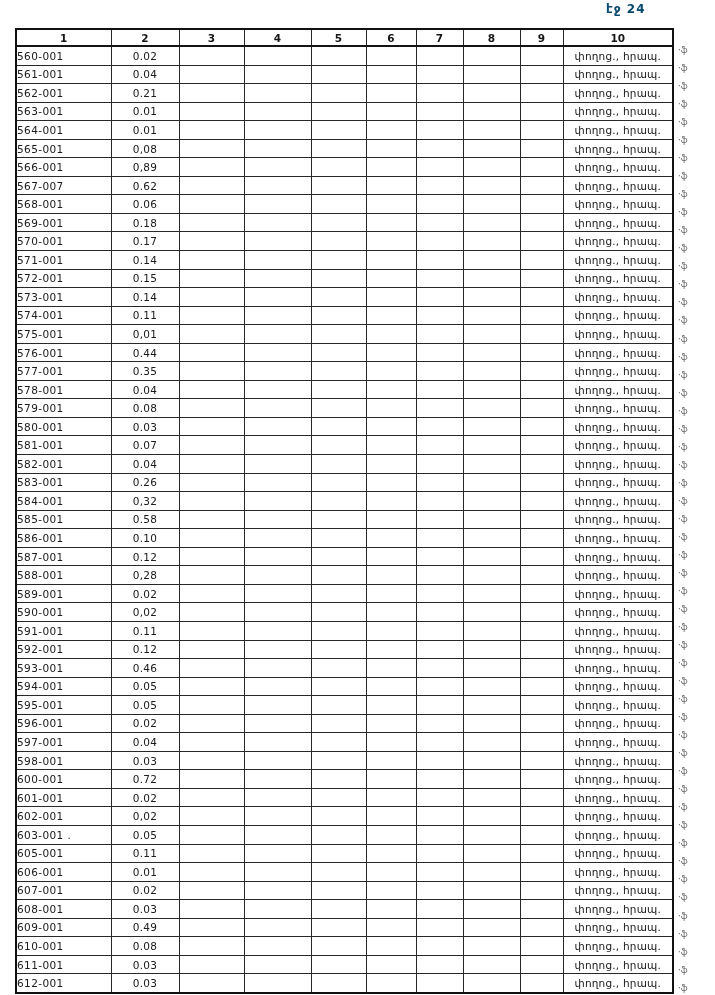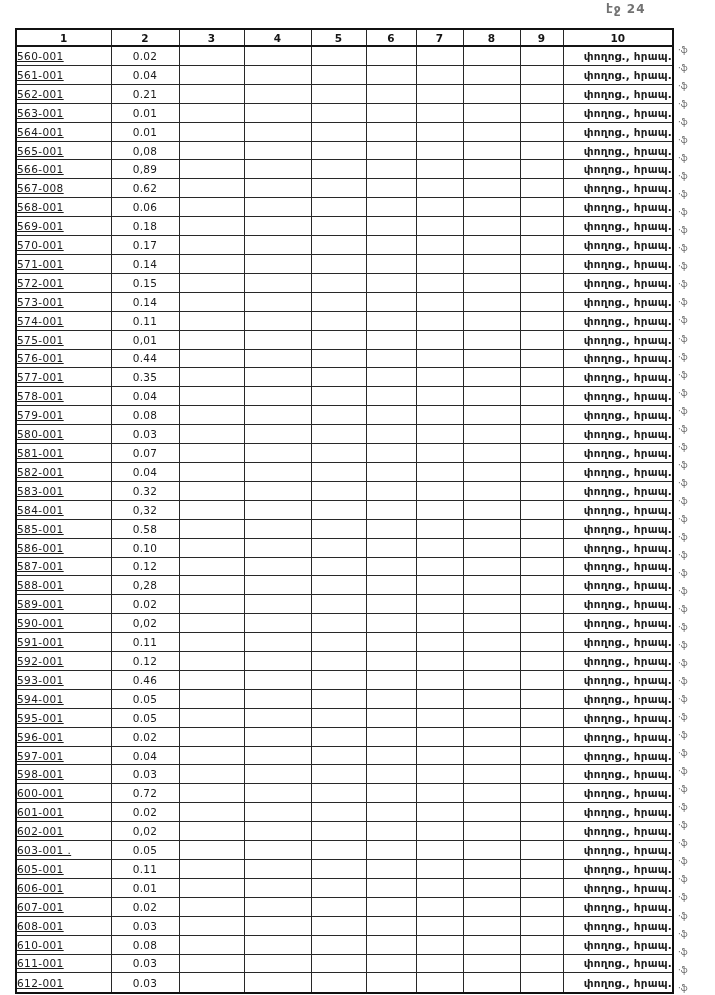--- a/index.html
+++ b/index.html
@@ -15,21 +15,21 @@
     font-family: "DejaVu Sans", sans-serif;
     color: #1c1c1c;
   }
   .page-label {
     position: absolute;
     left: 606px;
     top: 2px;
     font-size: 12px;
     font-weight: bold;
     letter-spacing: 1px;
-    color: #737373;
+    color: #0c4a6e;
   }
   table.scan-table {
     position: absolute;
     left: 15px;
     top: 28px;
     width: 657px;
     height: 966px;
     border-collapse: collapse;
     table-layout: fixed;
     border: 2px solid #161616;
@@ -51,33 +51,31 @@
   }
   table.scan-table td {
     height: 17.2px;
     font-size: 10.5px;
     color: #222222;
   }
   td.cell-id {
     padding-left: 5px;
     text-align: left;
     letter-spacing: 0.4px;
-    text-decoration: underline;
   }
   td.cell-value {
     text-align: center;
     letter-spacing: 0.3px;
   }
   td.cell-note {
     padding-left: 3px;
-    text-align: right;
+    text-align: center;
     font-size: 9.5px;
     letter-spacing: 0.2px;
     color: #242424;
-    font-weight: bold;
   }
   
   table.scan-table, .page-label {
     filter: contrast(1.05);
   }
   .margin-marks {
     position: absolute;
     left: 678px;
     top: 46px;
     width: 30px;
@@ -206,21 +204,21 @@
         <td></td>
         <td></td>
         <td></td>
         <td></td>
         <td></td>
         <td></td>
         <td></td>
         <td class="cell-note">փողոց., հրապ.</td>
       </tr>
       <tr>
-        <td class="cell-id">567-008</td>
+        <td class="cell-id">567-007</td>
         <td class="cell-value">0.62</td>
         <td></td>
         <td></td>
         <td></td>
         <td></td>
         <td></td>
         <td></td>
         <td></td>
         <td class="cell-note">փողոց., հրապ.</td>
       </tr>
@@ -399,21 +397,21 @@
         <td></td>
         <td></td>
         <td></td>
         <td></td>
         <td></td>
         <td></td>
         <td class="cell-note">փողոց., հրապ.</td>
       </tr>
       <tr>
         <td class="cell-id">583-001</td>
-        <td class="cell-value">0.32</td>
+        <td class="cell-value">0.26</td>
         <td></td>
         <td></td>
         <td></td>
         <td></td>
         <td></td>
         <td></td>
         <td></td>
         <td class="cell-note">փողոց., հրապ.</td>
       </tr>
       <tr>
@@ -676,20 +674,32 @@
         <td></td>
         <td></td>
         <td></td>
         <td></td>
         <td></td>
         <td class="cell-note">փողոց., հրապ.</td>
       </tr>
       <tr>
         <td class="cell-id">608-001</td>
         <td class="cell-value">0.03</td>
+        <td></td>
+        <td></td>
+        <td></td>
+        <td></td>
+        <td></td>
+        <td></td>
+        <td></td>
+        <td class="cell-note">փողոց., հրապ.</td>
+      </tr>
+      <tr>
+        <td class="cell-id">609-001</td>
+        <td class="cell-value">0.49</td>
         <td></td>
         <td></td>
         <td></td>
         <td></td>
         <td></td>
         <td></td>
         <td></td>
         <td class="cell-note">փողոց., հրապ.</td>
       </tr>
       <tr>

